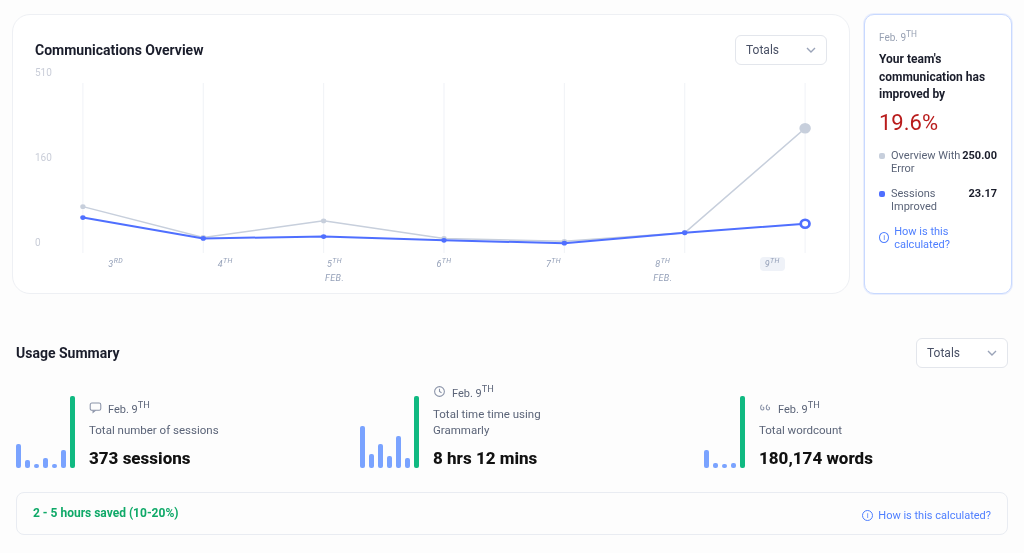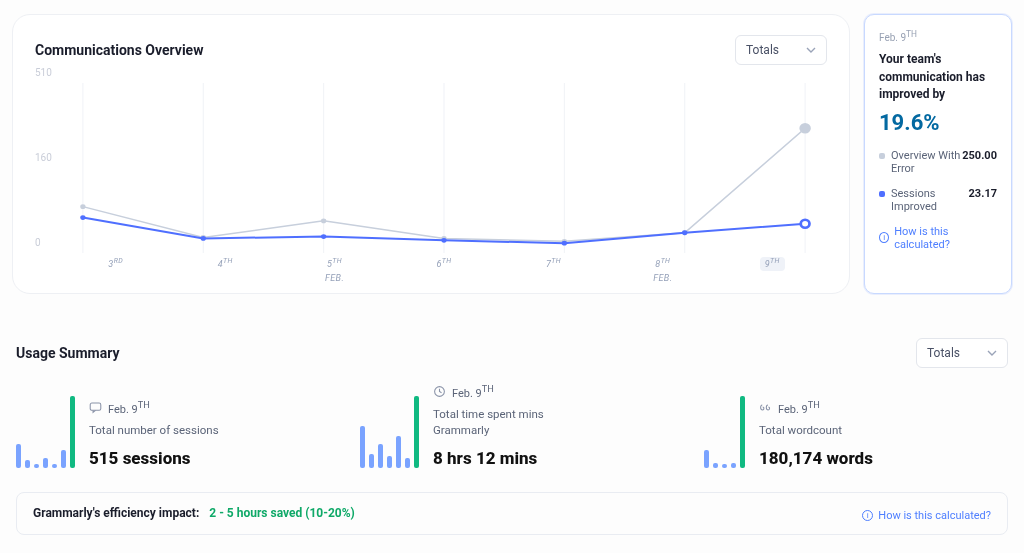--- a/index.html
+++ b/index.html
@@ -42,21 +42,21 @@
   .x-tick.selected span.daywrap { background:#eff2f8; border-radius:4px; padding:2px 5px; }
 
   .side-card {
     width: 148px; padding: 14px 14px 12px 14px;
     border: 1px solid #c8d9ff; border-radius: 10px;
     box-shadow: 0 0 0 1px rgba(90,130,255,0.12);
     background:#fff;
   }
   .side-date { font-size:10px; color:#98a1b3; margin-bottom:8px; }
   .side-text { font-size:12px; font-weight:700; color:#1a1d2b; line-height:1.45; margin-bottom:6px; }
-  .side-pct { font-size:22px; font-weight:700; color:#0369a1; margin-bottom:14px; }
+  .side-pct { font-size:22px; font-weight:400; color:#b91c1c; margin-bottom:14px; }
   .legend-row { display:flex; justify-content:space-between; align-items:flex-start; font-size:11px; color:#5b6478; margin-bottom:12px; }
   .legend-left { display:flex; align-items:flex-start; gap:6px; }
   .dot { width:6px; height:6px; border-radius:2px; margin-top:4px; flex-shrink:0; }
   .legend-val { font-weight:700; color:#1a1d2b; font-size:11px; }
   .calc-link { display:flex; align-items:center; gap:5px; font-size:11px; color:#4f7fff; cursor:pointer; margin-top:4px;}
   .info-icon { width:11px; height:11px; border:1px solid #4f7fff; border-radius:50%; display:inline-flex; align-items:center; justify-content:center; font-size:8px; color:#4f7fff; }
 
   .usage-header { display:flex; justify-content:space-between; align-items:center; margin:44px 4px 16px 4px; }
   .usage-row { display:flex; gap:40px; padding:0 4px; }
   .usage-item { display:flex; align-items:flex-end; gap:14px; flex:1; }
@@ -197,42 +197,42 @@
       </div>
       <div class="usage-text">
         <div class="date">
           <span class="mini-icon"><svg viewBox="0 0 16 16" fill="none" stroke="currentColor" stroke-width="1.3">
               <rect x="1.5" y="2.5" width="13" height="9" rx="2"></rect>
               <path d="M5 11.5 L5 14 L8 11.5"></path>
             </svg></span>
           <span>Feb. 9<sup>TH</sup></span>
         </div>
         <div class="label">Total number of sessions</div>
-        <div class="value">515 sessions</div>
+        <div class="value">373 sessions</div>
       </div>
     </div>
     <div class="usage-item">
       <div class="spark">
         <div style="height: 42px; background: rgb(122, 163, 255);"></div>
         <div style="height: 14px; background: rgb(122, 163, 255);"></div>
         <div style="height: 24px; background: rgb(122, 163, 255);"></div>
         <div style="height: 12px; background: rgb(122, 163, 255);"></div>
         <div style="height: 32px; background: rgb(122, 163, 255);"></div>
         <div style="height: 10px; background: rgb(122, 163, 255);"></div>
         <div style="height: 72px; background: rgb(16, 185, 129);"></div>
       </div>
       <div class="usage-text">
         <div class="date">
           <span class="mini-icon"><svg viewBox="0 0 16 16" fill="none" stroke="currentColor" stroke-width="1.3">
               <circle cx="8" cy="8" r="6"></circle>
               <path d="M8 4.5 V8 L10.5 9.5"></path>
             </svg></span>
           <span>Feb. 9<sup>TH</sup></span>
         </div>
-        <div class="label">Total time spent mins Grammarly</div>
+        <div class="label">Total time time using Grammarly</div>
         <div class="value">8 hrs 12 mins</div>
       </div>
     </div>
     <div class="usage-item">
       <div class="spark">
         <div style="height: 18px; background: rgb(122, 163, 255);"></div>
         <div style="height: 5px; background: rgb(122, 163, 255);"></div>
         <div style="height: 4px; background: rgb(122, 163, 255);"></div>
         <div style="height: 5px; background: rgb(122, 163, 255);"></div>
         <div style="height: 72px; background: rgb(16, 185, 129);"></div>
@@ -246,20 +246,19 @@
           <span>Feb. 9<sup>TH</sup></span>
         </div>
         <div class="label">Total wordcount</div>
         <div class="value">180,174 words</div>
       </div>
     </div>
   </div>
 
 <div class="impact-bar">
   <div class="impact-left">
-    <span class="impact-label">Grammarly's efficiency impact:</span>
     <span class="impact-value">2 - 5 hours saved (10-20%)</span>
   </div>
   <div class="calc-link">
     <span class="info-icon">i</span>
     <span>How is this calculated?</span>
   </div>
 </div>
 
 </body></html>

